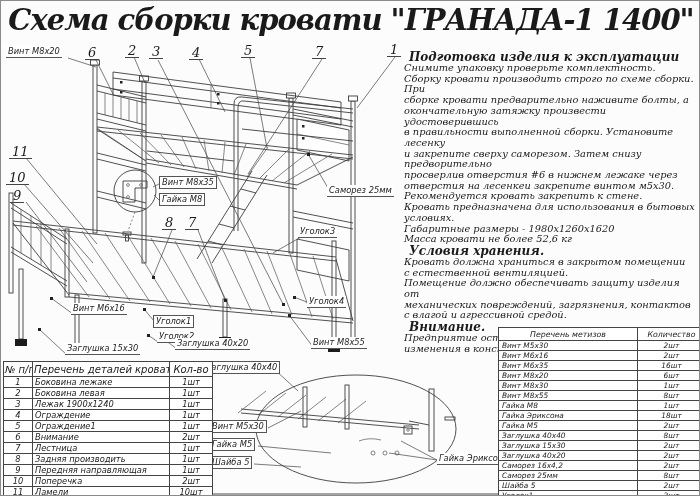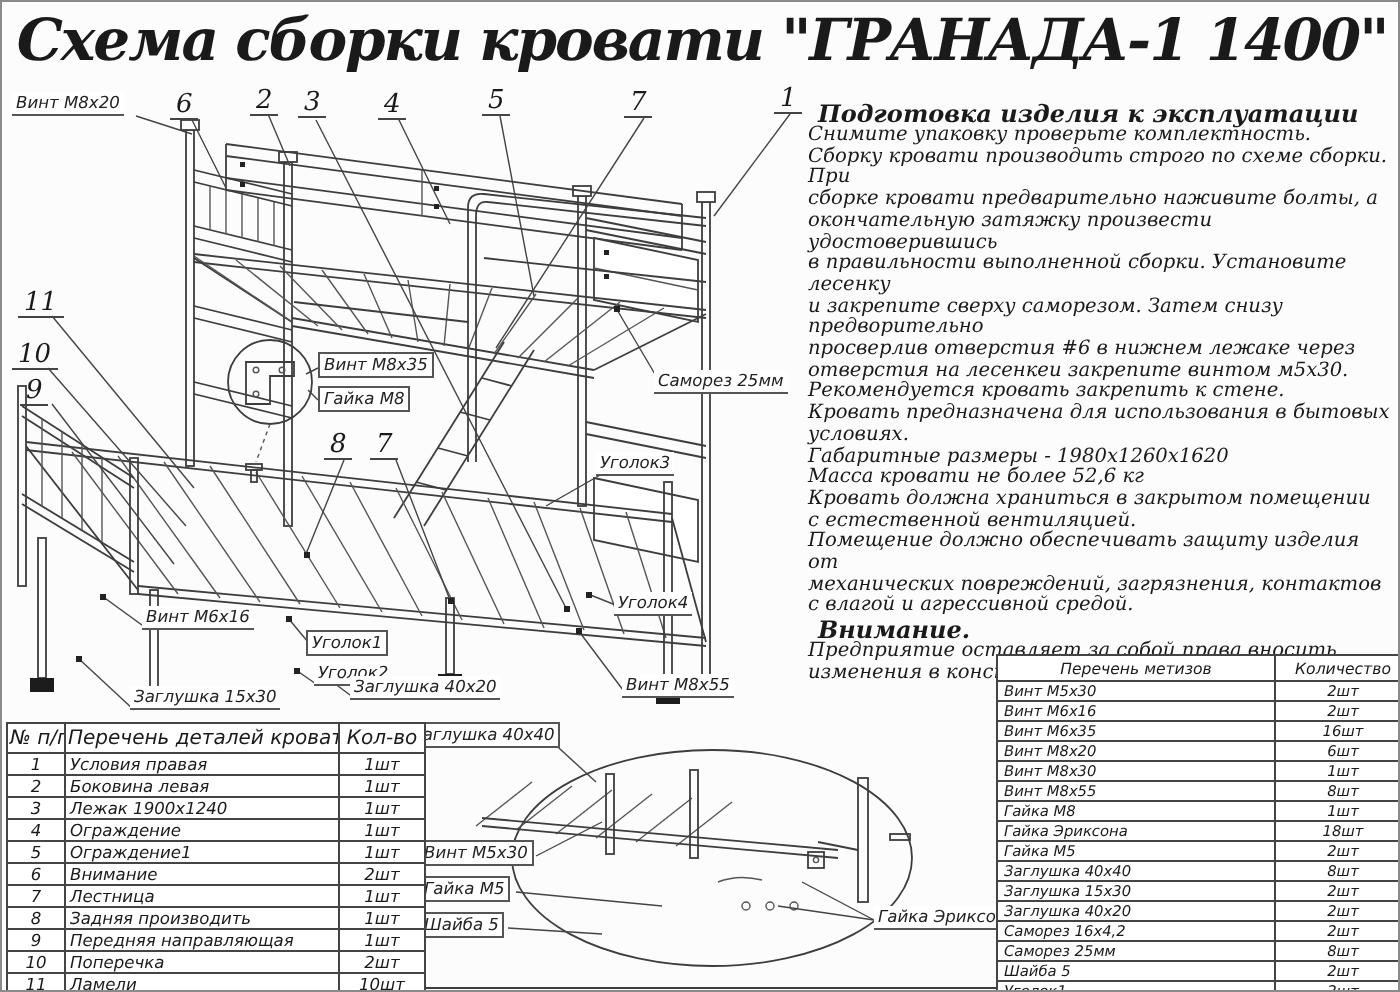--- a/index.html
+++ b/index.html
@@ -305,20 +305,21 @@
 окончательную затяжку произвести удостоверившись
 в правильности выполненной сборки. Установите лесенку
 и закрепите сверху саморезом. Затем снизу предворительно
 просверлив отверстия #6 в нижнем лежаке через
 отверстия на лесенкеи закрепите винтом м5х30.
 Рекомендуется кровать закрепить к стене.</div>
     <div class="ip">Кровать предназначена для использования в бытовых
 условиях.
 Габаритные размеры - 1980х1260х1620
 Масса кровати не более 52,6 кг</div>
+    <div class="ih">Условия хранения.</div>
     <div class="ip">Кровать должна храниться в закрытом помещении
 с естественной вентиляцией.
 Помещение должно обеспечивать защиту изделия от
 механических повреждений, загрязнения, контактов
 с влагой и агрессивной средой.</div>
     <div class="ih">Внимание.</div>
     <div class="ip">Предприятие оставляет за собой права вносить
 изменения в конструкцию кроватей.</div>
   </div>
 
@@ -326,21 +327,21 @@
     <thead>
       <tr>
         <th style="width:26px">№ п/п</th>
         <th style="width:134px">Перечень деталей кровати</th>
         <th style="width:40px">Кол-во</th>
       </tr>
     </thead>
     <tbody>
         <tr>
           <td class="c-num">1</td>
-          <td class="c-name">Условия правая</td>
+          <td class="c-name">Боковина лежаке</td>
           <td class="c-qty">1шт</td>
         </tr>
         <tr>
           <td class="c-num">2</td>
           <td class="c-name">Боковина левая</td>
           <td class="c-qty">1шт</td>
         </tr>
         <tr>
           <td class="c-num">3</td>
           <td class="c-name">Лежак 1900х1240</td>

